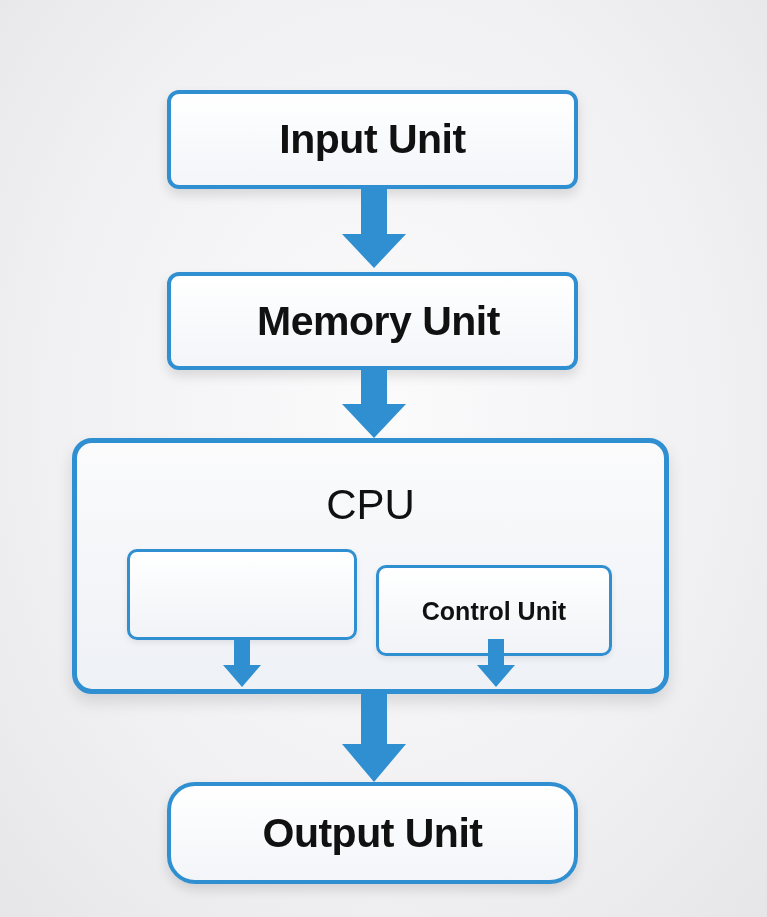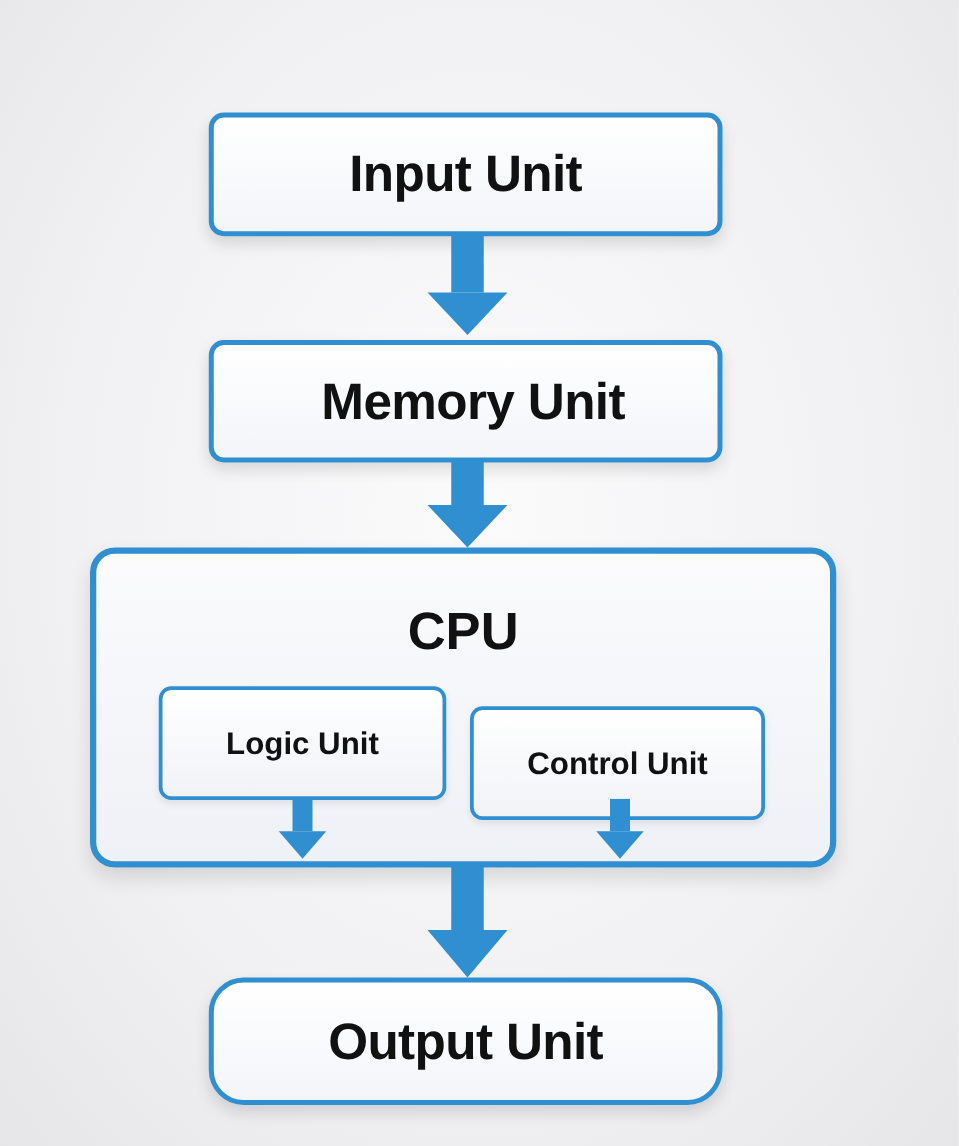--- a/index.html
+++ b/index.html
@@ -20,21 +20,21 @@
   .arrow { position:absolute; }
   .cpu {
     position:absolute; box-sizing:border-box;
     left:72px; top:438px; width:597px; height:256px;
     border:5px solid #2f8fd0; border-radius:20px;
     background: linear-gradient(180deg, #fbfbfc 0%, #eef1f6 100%);
     box-shadow: 0 8px 16px rgba(0,0,0,0.12);
   }
   .cpu-title {
     position:absolute; left:0; right:0; top:38px; text-align:center;
-    font-weight:bold; font-size:42px; color:#111;
+    font-weight:normal; font-size:42px; color:#111;
   }
   .sub {
     position:absolute; box-sizing:border-box;
     border:3px solid #2f8fd0; border-radius:10px;
     background: linear-gradient(180deg, #ffffff 0%, #f1f3f7 100%);
     font-weight:bold; color:#111; font-size:25px; line-height:28px;
     display:flex; align-items:center; justify-content:center; text-align:center;
     box-shadow: 0 3px 6px rgba(0,0,0,0.08);
   }
 </style>
@@ -58,21 +58,20 @@
   <rect x="24" y="0" width="26" height="36" fill="#2f8fd0"></rect>
   <polygon points="5,36 69,36 37,70" fill="#2f8fd0"></polygon>
 </svg>
 
 <div class="cpu">
   <div class="cpu-title">CPU</div>
 </div>
 
 <div class="sub" style="left:127px; top:549px; width:230px; height:91px;">
   <div>
-    <div>Logic Unit</div>
   </div>
 </div>
 
 <div class="sub" style="left:376px; top:549px; width:236px; height:91px;margin-top:16px;">
   <span>Control Unit</span>
 </div>
 
 <svg class="arrow" style="left:221px; top:639px;" width="42" height="50" viewBox="0 0 42 50">
   <rect x="13" y="0" width="16" height="26" fill="#2f8fd0"></rect>
   <polygon points="2,26 40,26 21,48" fill="#2f8fd0"></polygon>

